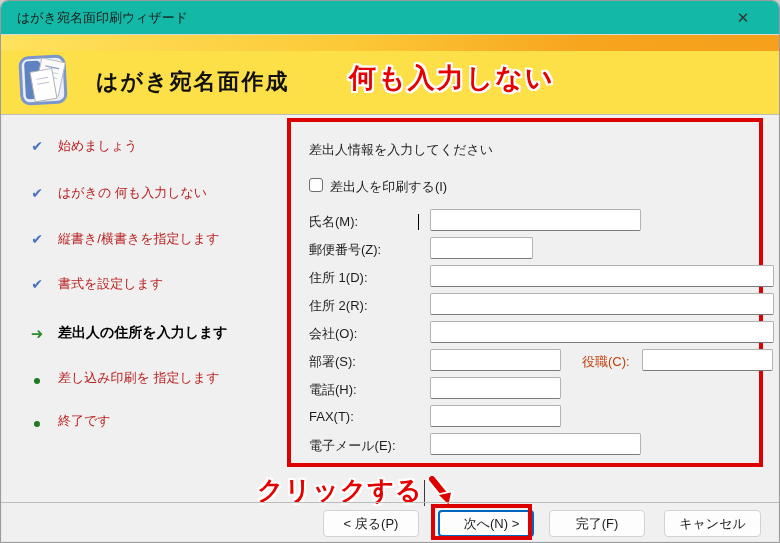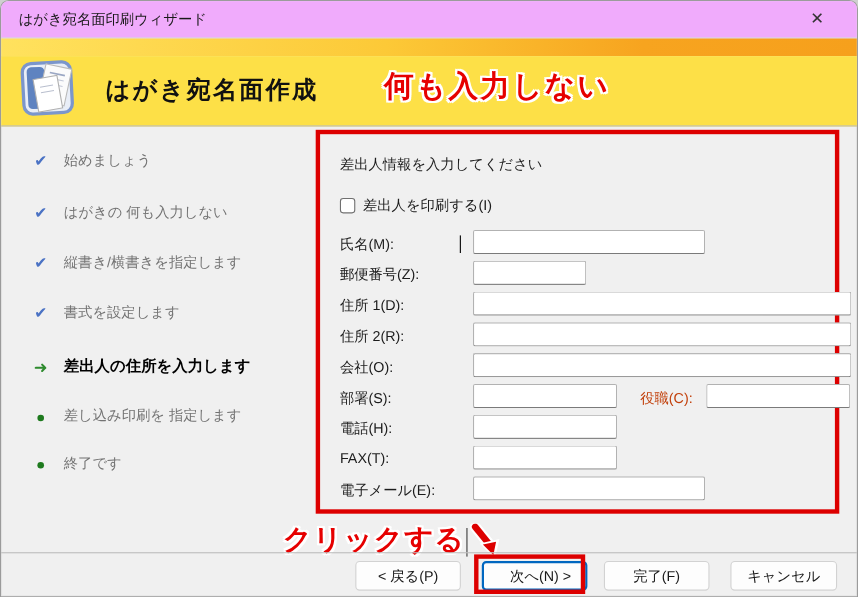--- a/index.html
+++ b/index.html
@@ -1,47 +1,47 @@
 <!DOCTYPE html>
 <html><head>
 <meta charset="utf-8">
 <style>
   html,body{margin:0;padding:0;background:#cfcfcf;font-family:"Liberation Sans","DejaVu Sans",sans-serif;}
   .window{position:relative;width:778px;height:541px;background:#f0f0f0;border:1px solid #9b9b9b;
           border-radius:8px 8px 0 0;overflow:hidden;margin:0;box-shadow:0 0 0 1px #e8e8e8 inset;}
   
-  .titlebar{position:absolute;left:0;top:0;width:100%;height:33px;background:#f0abfc;border-bottom:1px solid #d9d9d9;}
+  .titlebar{position:absolute;left:0;top:0;width:100%;height:33px;background:#14b8a6;border-bottom:1px solid #d9d9d9;}
   .titlebar .title{position:absolute;left:16px;top:8px;font-size:13px;color:#191919;}
   .close-btn{position:absolute;right:22px;top:6px;width:28px;height:22px;border:none;background:transparent;
              font-size:15px;color:#333;cursor:pointer;line-height:22px;text-align:center;padding:0;}
   
   .accent-band{position:absolute;left:0;top:34px;width:100%;height:16px;
                background:linear-gradient(to right,#ffe25e,#fcc937 45%,#f7a41f 75%,#f6a01c);}
   
   .header{position:absolute;left:0;top:50px;width:100%;height:63px;background:#fde047;border-bottom:1px solid #bdbdbd;padding-left:19px;}
   .page-title{position:absolute;left:95px;top:16px;margin:0;font-size:22px;font-weight:bold;color:#111;letter-spacing:2px;}
   .app-icon{position:absolute;left:14px;top:3px;}
   
   .red-annot{color:#e60000;font-weight:bold;
              text-shadow:-2px -2px 0 #fff,2px -2px 0 #fff,-2px 2px 0 #fff,2px 2px 0 #fff,
                          0 -2px 0 #fff,0 2px 0 #fff,-2px 0 0 #fff,2px 0 0 #fff;}
   .annot-top{position:absolute;left:348px;top:9px;font-size:27px;letter-spacing:2px;}
   .annot-click{position:absolute;left:256px;top:472px;font-size:26px;letter-spacing:1px;text-align:center;}
   
   .step{position:absolute;left:0;width:286px;height:20px;}
   .step .ico{position:absolute;left:27px;top:1px;width:18px;text-align:center;}
-  .step .lbl{position:absolute;left:57px;top:0;font-size:13px;color:#737373;white-space:nowrap;}
+  .step .lbl{position:absolute;left:57px;top:0;font-size:13px;color:#b91c1c;white-space:nowrap;}
   .step.current .lbl{font-weight:bold;font-size:14px;color:#000;}
   .check-icon{color:#4a72c4;font-size:14px;font-weight:bold;}
   .arrow-icon{color:#2e8b2e;font-size:15px;font-weight:bold;}
   .dot-icon{display:inline-block;width:6px;height:6px;border-radius:50%;background:#1e7a1e;margin-top:6px;}
   
   .form-box{position:absolute;left:286px;top:117px;width:476px;height:349px;border:4px solid #dd0000;box-sizing:border-box;}
   .form-heading{position:absolute;left:18px;top:19px;font-size:13px;color:#1c1c1c;}
-  .cb-row{position:absolute;left:18px;top:56px;display:flex;align-items:center;}
+  .cb-row{position:absolute;left:18px;top:56px;display:flex;align-items:flex-start;}
   .cb{width:14px;height:14px;border:1px solid #707070;border-radius:3px;background:#fff;margin:0 7px 0 0;appearance:none;-webkit-appearance:none;}
   .cb-lbl{font-size:13px;color:#1c1c1c;}
   .frow{position:absolute;left:18px;height:24px;width:450px;}
   .frow .flabel{position:absolute;left:0;top:4px;font-size:13px;color:#1c1c1c;white-space:nowrap;}
   .frow .flabel2{position:absolute;left:273px;top:4px;font-size:13px;color:#c2410c;white-space:nowrap;}
   .tin{position:absolute;top:0;height:22px;box-sizing:border-box;background:#fff;border:1px solid #b2b2b2;
        border-bottom-color:#7a7a7a;border-radius:2px;padding:0 4px;font-size:13px;}
   .in-md{left:121px;width:211px;}
   .in-sm{left:121px;width:103px;}
   .in-lg{left:121px;width:344px;}

